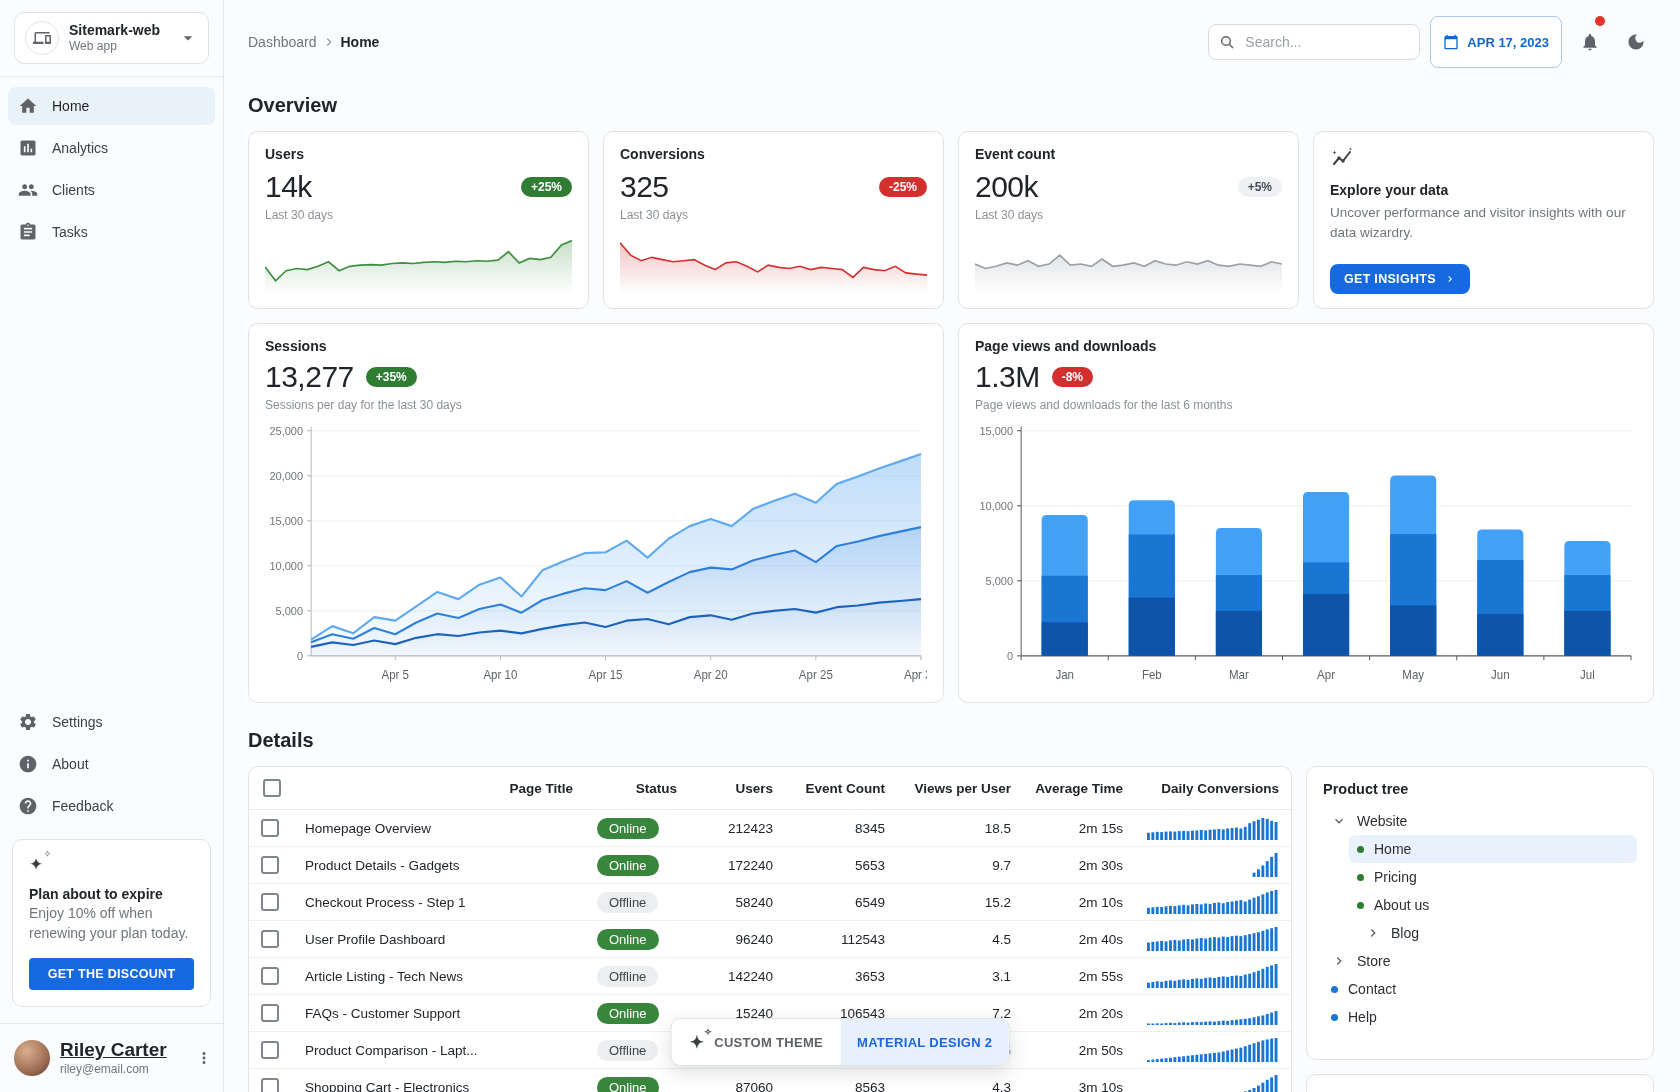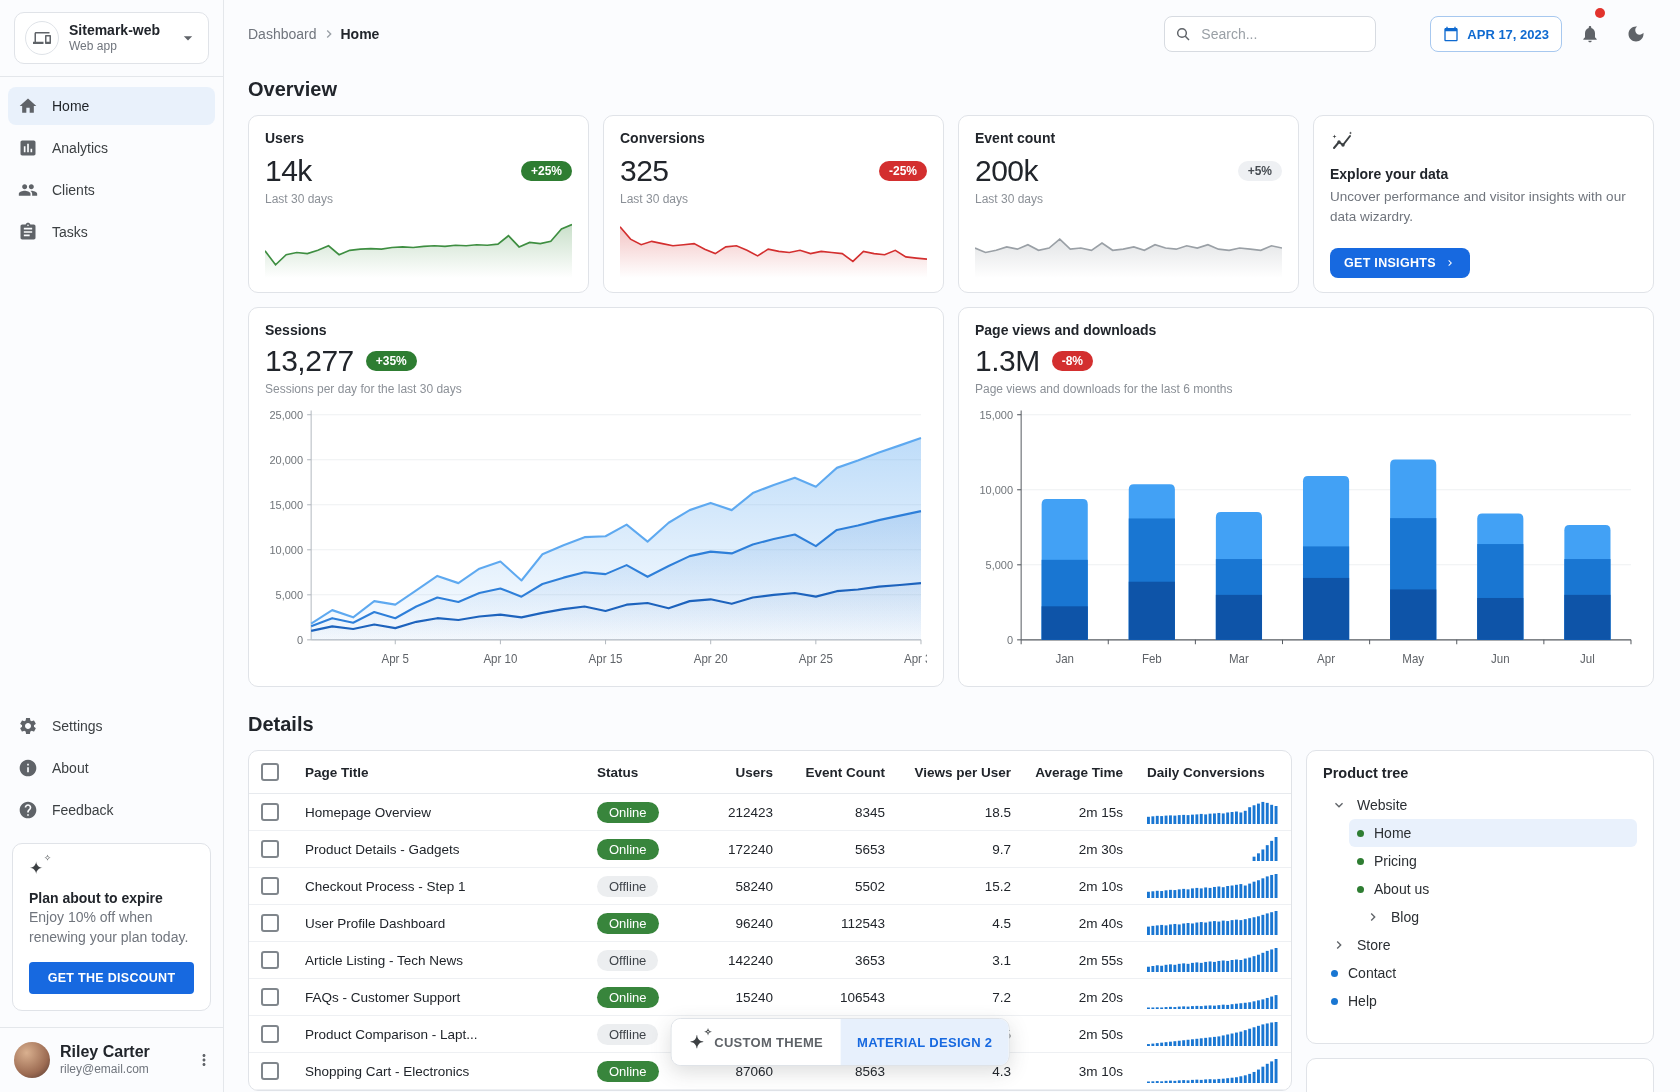--- a/index.html
+++ b/index.html
@@ -29,34 +29,34 @@
   .nav-bottom { margin-top:auto; }
   .plan-card { margin:14px 12px 16px; border:1px solid #e0e3e8; background:#fff; border-radius:10px; padding:16px; }
   .sparkle { font-size:17px; color:#3c4043; position:relative; display:inline-block; line-height:1; }
   .sparkle::after { content:"✧"; position:absolute; top:-6px; right:-8px; font-size:9px; color:#3c4043; }
   .plan-title { font-size:14px; font-weight:700; margin-top:12px; }
   .plan-body { font-size:14px; color:#70757d; line-height:1.45; margin-top:1px; }
   .plan-btn { margin-top:14px; width:100%; background:#1769e0; color:#fff; font-size:12.5px; font-weight:700; letter-spacing:.3px; padding:9px 0; border:none; border-radius:4px; text-align:center; cursor:pointer; font-family:inherit; }
   .user-row { border-top:1px solid #e4e7eb; display:flex; align-items:center; gap:10px; padding:14px 10px 14px 14px; }
   .avatar { width:36px; height:36px; min-width:36px; border-radius:50%; background:radial-gradient(circle at 35% 30%, #d9b08f, #9c6b52 62%, #4e342e); }
   .user-meta { display:flex; flex-direction:column; line-height:1.3; min-width:0; }
-  .user-name { font-size:16px; font-weight:700; white-space:nowrap; }
+  .user-name { font-size:19px; font-weight:700; white-space:nowrap;text-decoration:underline; }
   .user-email { font-size:12px; color:#70757d; white-space:nowrap; }
   .kebab { margin-left:auto; cursor:pointer; display:flex; }
 
   
   .main { flex:1; display:flex; flex-direction:column; padding:0 26px 0 24px; position:relative; overflow:hidden; }
   .topbar { display:flex; align-items:center; justify-content:space-between; margin-top:16px; }
   .breadcrumb { display:flex; align-items:center; gap:4px; font-size:14px; color:#70757d; }
   .crumb-current { font-weight:700; color:#21252b; }
   .top-actions { display:flex; align-items:center; gap:10px; }
   .search { width:212px; height:36px; border:1px solid #d7dbe1; border-radius:8px; background:#fff; display:flex; align-items:center; gap:8px; padding:0 10px; }
   .search input { border:none; outline:none; flex:1; min-width:0; font-size:14px; font-family:inherit; color:#21252b; background:transparent; }
   .search input::placeholder { color:#9aa0a6; }
-  .date-btn { height:36px; border:1px solid #a7c8ef; border-radius:8px; background:#fff; color:#0f6ad0; font-weight:700; font-size:13px; display:flex; align-items:center; gap:8px; padding:0 12px; cursor:pointer; font-family:inherit;margin-left:44px; }
+  .date-btn { height:52px; border:1px solid #a7c8ef; border-radius:8px; background:#fff; color:#0f6ad0; font-weight:700; font-size:13px; display:flex; align-items:center; gap:8px; padding:0 12px; cursor:pointer; font-family:inherit; }
   .icon-btn { width:36px; height:34px; display:flex; align-items:center; justify-content:center; position:relative; cursor:pointer; background:none; border:none; }
   .badge-dot { position:absolute; top:-9px; right:3px; width:10px; height:10px; border-radius:50%; background:#e2332d; }
 
   .section-title { font-size:20px; font-weight:700; margin:26px 0 0; }
   .cards-grid { display:grid; grid-template-columns:repeat(4,1fr); gap:14px; margin-top:14px; }
   .card { background:#fff; border:1px solid #e0e3e8; border-radius:10px; padding:14px 16px; }
   .kpi-card { height:178px; display:flex; flex-direction:column; }
   .kpi-title { font-size:14px; font-weight:700; }
   .kpi-value-row { display:flex; align-items:center; justify-content:space-between; margin-top:8px; }
   .kpi-value { font-size:30px; font-weight:500; letter-spacing:-.5px; }
@@ -78,21 +78,21 @@
   .chart-title { font-size:14px; font-weight:700; }
   .chart-value-row { display:flex; align-items:center; gap:12px; margin-top:6px; }
   .chart-value { font-size:30px; font-weight:500; letter-spacing:-.5px; }
   .chart-sub { font-size:12px; color:#8b9097; margin-top:4px; }
   .chart-box { flex:1; margin-top:8px; min-height:0; }
   .chart-box svg { width:100%; height:100%; }
 
   .details-grid { display:grid; grid-template-columns:1fr 348px; gap:14px; margin-top:14px; align-items:start; }
   .table-card { padding:0; overflow:hidden; }
   table { width:100%; border-collapse:collapse; font-size:13.5px; }
-  th { font-weight:700; text-align:left; padding:12px 12px; border-bottom:1px solid #e7eaee; white-space:nowrap; }
+  th { font-weight:700; text-align:right; padding:12px 12px; border-bottom:1px solid #e7eaee; white-space:nowrap; }
   td { padding:5px 12px; border-bottom:1px solid #eef0f3; white-space:nowrap; }
   th.num, td.num { text-align:right; }
   .cbx-col { width:44px; }
   .cbx { width:18px; height:18px; border:2px solid #80868c; border-radius:3px; background:#fff; display:inline-block; vertical-align:middle; cursor:pointer; }
   .status-chip { font-size:13px; padding:3px 12px; border-radius:999px; display:inline-block; }
   .status-chip.on { background:#38853c; color:#fff; }
   .status-chip.off { background:#eceef0; color:#3f444a; }
   .spark-cell svg { display:inline-block; vertical-align:middle; }
 
   .tree-card { padding:14px 16px; min-height:294px; }
@@ -522,21 +522,21 @@
                   <rect x="118.80" y="9.16" width="2.9" height="15.84" fill="#1976d2"></rect>
                   <rect x="123.20" y="4.84" width="2.9" height="20.16" fill="#1976d2"></rect>
                   <rect x="127.60" y="1.00" width="2.9" height="24.00" fill="#1976d2"></rect>
                 </svg></td>
             </tr>
             <tr>
               <td class="cbx-col"><span class="cbx"></span></td>
               <td>Checkout Process - Step 1</td>
               <td><span class="status-chip off">Offline</span></td>
               <td class="num">58240</td>
-              <td class="num">5502</td>
+              <td class="num">6549</td>
               <td class="num">15.2</td>
               <td class="num">2m 10s</td>
               <td class="spark-cell"><svg width="132" height="26">
                   <rect x="0.00" y="18.76" width="2.9" height="6.24" fill="#1976d2"></rect>
                   <rect x="4.40" y="18.28" width="2.9" height="6.72" fill="#1976d2"></rect>
                   <rect x="8.80" y="17.80" width="2.9" height="7.20" fill="#1976d2"></rect>
                   <rect x="13.20" y="18.04" width="2.9" height="6.96" fill="#1976d2"></rect>
                   <rect x="17.60" y="17.32" width="2.9" height="7.68" fill="#1976d2"></rect>
                   <rect x="22.00" y="16.84" width="2.9" height="8.16" fill="#1976d2"></rect>
                   <rect x="26.40" y="17.08" width="2.9" height="7.92" fill="#1976d2"></rect>

